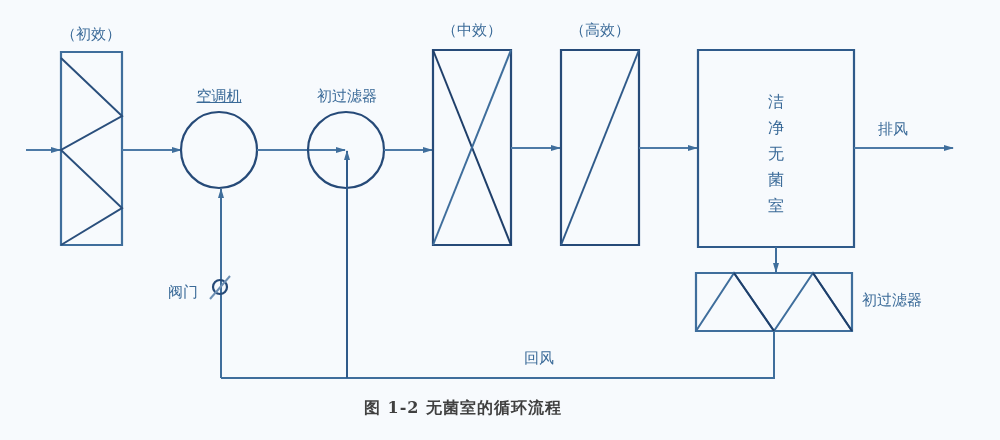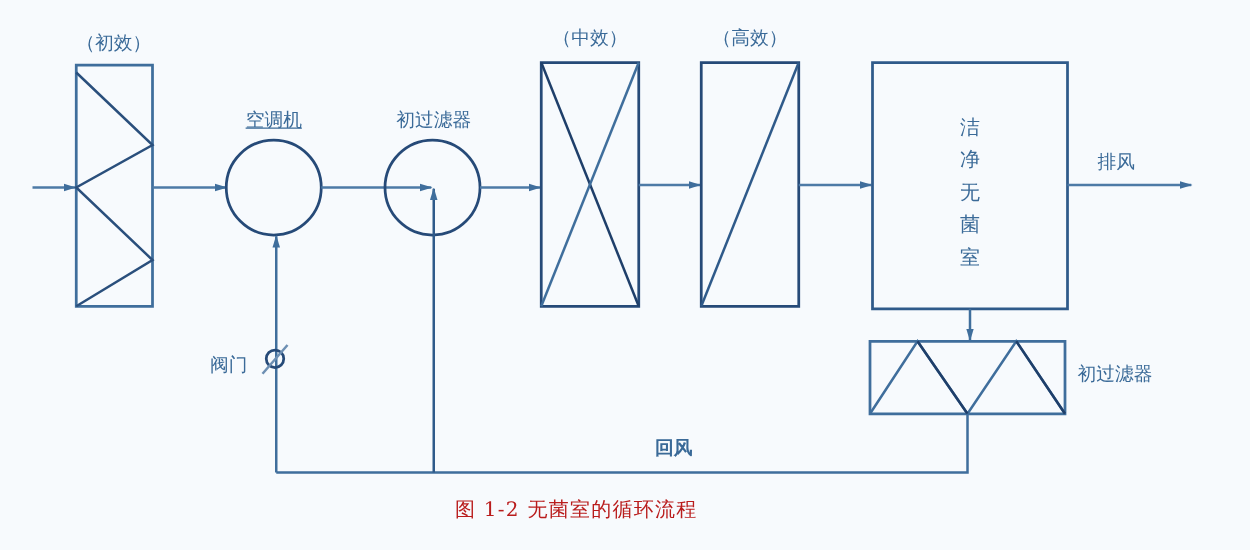--- a/index.html
+++ b/index.html
@@ -5,21 +5,21 @@
     html, body { margin: 0; padding: 0; }
     body {
       width: 1000px; height: 440px; overflow: hidden;
       background: #f7fafd;
       font-family: "DejaVu Serif", "Liberation Serif", serif;
     }
     #canvas { position: absolute; left: 16px; top: 0; width: 1000px; height: 312px; }
     .lbl { position: absolute; color: #3a6a98; font-size: 15px; white-space: nowrap; line-height: 1; }
     .lbl.center { transform: translateX(-50%); }
     .vtext { position: absolute; color: #3a6a98; font-size: 16px; width: 20px; text-align: center; line-height: 26px; }
-    .caption { position: absolute; color: #b91c1c; font-size: 16px; font-weight: normal; white-space: nowrap; letter-spacing: 1px; }
+    .caption { position: absolute; color: #404040; font-size: 16px; font-weight: bold; white-space: nowrap; letter-spacing: 1px; }
     svg line, svg rect, svg circle, svg polyline { vector-effect: non-scaling-stroke; }
   </style>
 </head>
 <body>
 
 <div id="canvas">
   <svg width="1000" height="440" viewBox="0 0 1000 440">
     <defs>
       <marker id="arr" markerWidth="10" markerHeight="8" refX="9" refY="4" orient="auto" markerUnits="userSpaceOnUse">
         <path d="M0,1 L10,4 L0,7 Z" fill="#3f6e9c"></path>
@@ -94,16 +94,16 @@
     <div>洁</div>
     <div>净</div>
     <div>无</div>
     <div>菌</div>
     <div>室</div>
   </div>
 
   <div class="lbl center" style="left:877px; top:122px;">排风</div>
   <div class="lbl" style="left:846px; top:293px;font-family:Liberation Serif, serif;">初过滤器</div>
   <div class="lbl" style="left:152px; top:285px;text-align:center;">阀门</div>
-  <div class="lbl center" style="left:523px; top:351px;font-weight:bold;">回风</div>
+  <div class="lbl center" style="left:523px; top:351px;">回风</div>
 
   <div class="caption" style="left:348px; top:398px;">图 1-2  无菌室的循环流程</div>
 </div>
 
 </body></html>

